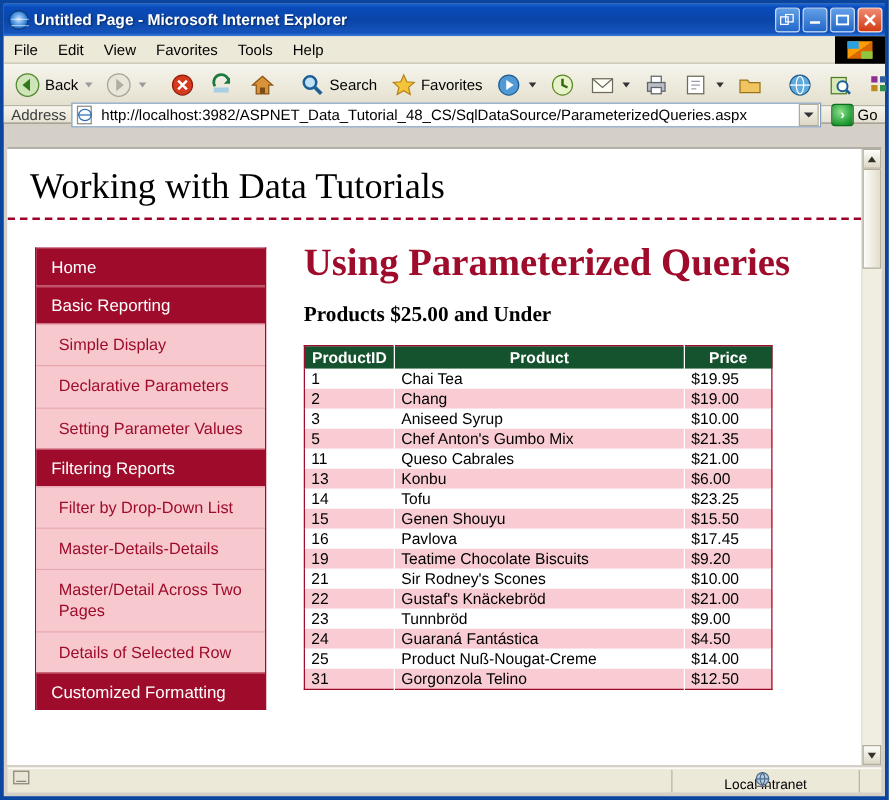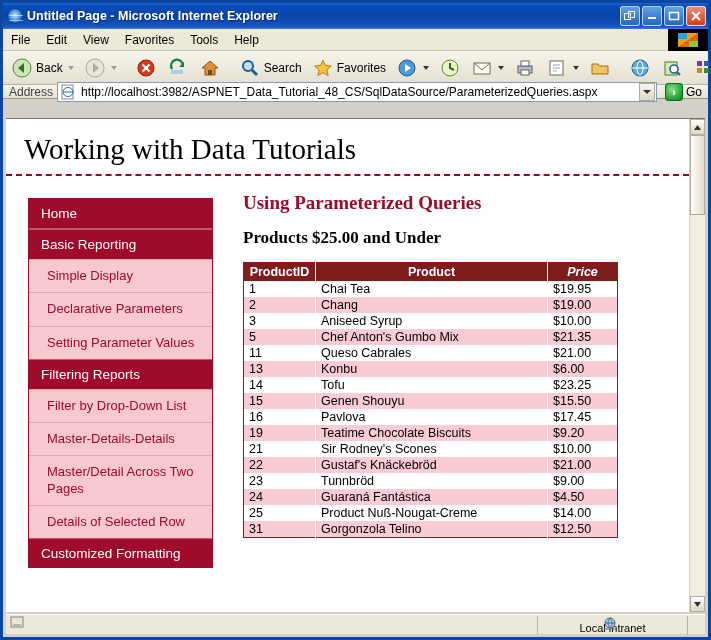--- a/index.html
+++ b/index.html
@@ -169,40 +169,40 @@
     border-top:1px solid #e8a5af;
     line-height:1.25;
   }
 
   
   .main {
     flex:1; padding: 14px 16px 0 30px;
   }
   .main h1 {
     font-family:"Liberation Serif", serif;
-    font-size:19px; color:#9e0b2b; margin: 2px 0 14px 0; font-weight:bold;
+    font-size:31px; color:#9e0b2b; margin: 2px 0 14px 0; font-weight:bold;
   }
   .main h2 {
     font-family:"Liberation Serif", serif;
     font-size:17px; color:#000; margin: 0 0 14px 0; font-weight:bold;
   }
   table.grid {
     border-collapse:collapse;
     font-size:12.5px;
     border:1px solid #9e0b2b;
     width: 100%;
     max-width: 375px;
   }
   table.grid th {
-    background:#7f1d1d; color:#fff; font-weight:bold;
+    background:#14532d; color:#fff; font-weight:bold;
     padding: 2px 5px; text-align:center;
     border-right:1px solid #fff;
     font-size:12.5px;
   }
-  table.grid th:last-child { border-right:none;font-style:italic; }
+  table.grid th:last-child { border-right:none; }
   table.grid td {
     padding: 1px 5px;
     border-right:1px solid #ffffff;
     white-space:nowrap;
   }
   table.grid td:last-child { border-right:none; }
   table.grid tr.r0 td { background:#ffffff; }
   table.grid tr.r1 td { background:#f9ccd3; }
   td.c-id { width:72px; }
   td.c-price { width:70px; }

